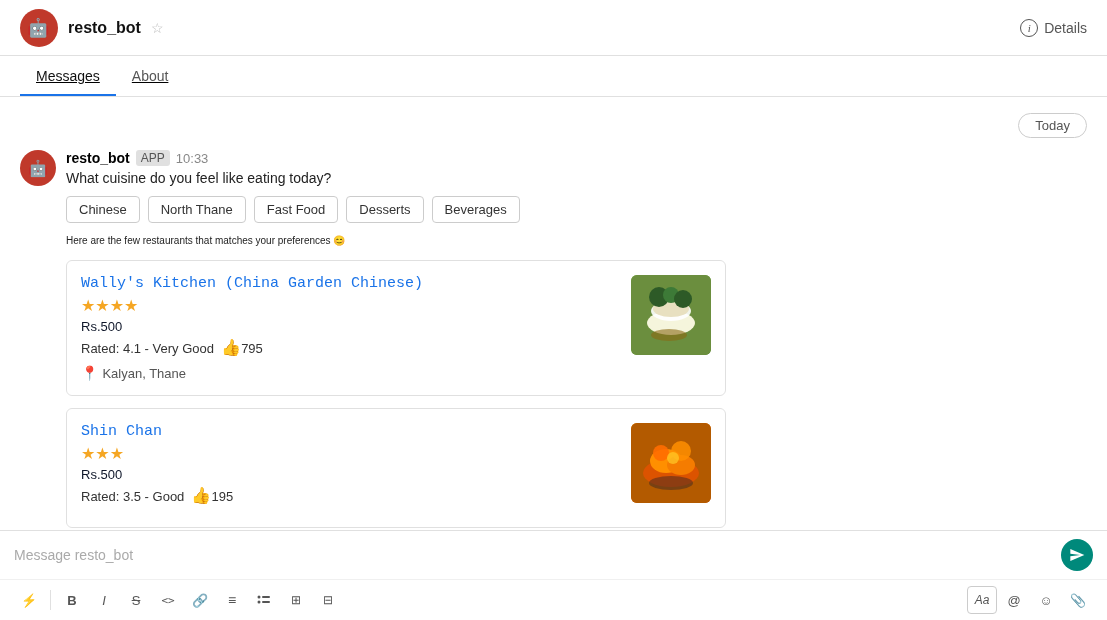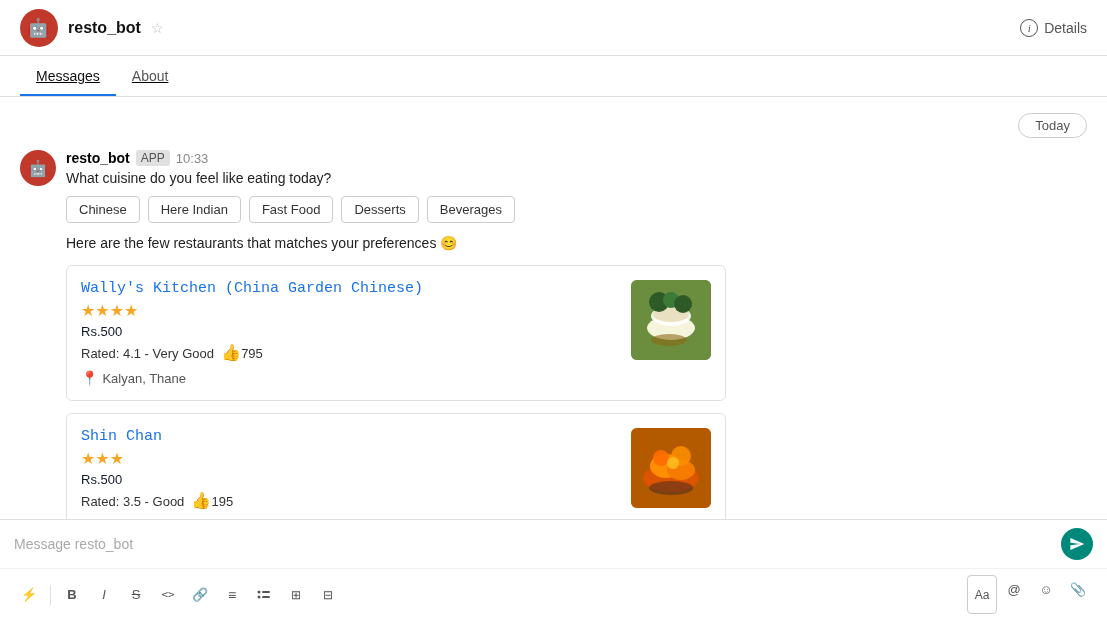--- a/index.html
+++ b/index.html
@@ -64,21 +64,21 @@
     .bot-msg-time { font-size: 13px; color: #888; }
     .bot-msg-text { font-size: 14px; color: #222; margin-bottom: 10px; }
 
     
     .cuisine-buttons { display: flex; gap: 8px; flex-wrap: wrap; margin-bottom: 12px; }
     .cuisine-btn {
       border: 1px solid #ccc; border-radius: 4px; padding: 5px 12px; font-size: 13px; color: #333; background: #fff; cursor: pointer;
     }
 
     
-    .matches-text { font-size: 14px; color: #222; margin-bottom: 14px; }
+    .matches-text { font-size: 10px; color: #222; margin-bottom: 14px; }
 
     
     .restaurant-card {
       border: 1px solid #e0e0e0; border-radius: 6px; padding: 14px 14px 14px 14px;
       margin-bottom: 12px; display: flex; justify-content: space-between; align-items: flex-start;
       max-width: 660px;
     }
     .card-info { flex: 1; }
     .card-name { color: #1a73e8; font-size: 15px; font-weight: 500; cursor: pointer; margin-bottom: 4px; font-family: Liberation Mono, monospace; }
     .card-stars { color: #f5a623; font-size: 16px; margin-bottom: 4px; }
@@ -116,22 +116,22 @@
     .toolbar-row {
       display: flex; align-items: center; padding: 6px 14px; gap: 2px; border-top: 1px solid #f0f0f0;
     }
     .toolbar-btn {
       width: 30px; height: 28px; border: none; background: none; cursor: pointer;
       display: flex; align-items: center; justify-content: center; border-radius: 4px; font-size: 13px; color: #555;
     }
     .toolbar-spacer { flex: 1; }
     .toolbar-right { display: flex; gap: 2px; }
     .toolbar-aa {
-      width: 30px; height: 39px; border: 1px solid #ccc; background: #fff; cursor: pointer;
-      display: flex; align-items: center; justify-content: center; border-radius: 4px; font-size: 12px; color: #555; font-weight: 500;
+      width: 30px; height: 28px; border: 1px solid #ccc; background: #fff; cursor: pointer;
+      display: flex; align-items: center; justify-content: center; border-radius: 4px; font-size: 12px; color: #555; font-weight: 500; font-style: italic;
     }
     .divider { width: 1px; height: 20px; background: #e0e0e0; margin: 0 4px; }
 
     
     .img-chinese { background: linear-gradient(135deg, #8BC34A 0%, #558B2F 100%); }
     .img-indian { background: linear-gradient(135deg, #FF8F00 0%, #E65100 100%); }
   </style>
 </head>
 <body>
 
@@ -167,21 +167,21 @@
     <div class="bot-msg-content">
       <div class="bot-msg-header">
         <span class="bot-msg-name">resto_bot</span>
         <span class="app-badge">APP</span>
         <span class="bot-msg-time">10:33</span>
       </div>
       <div class="bot-msg-text">What cuisine do you feel like eating today?</div>
 
       <div class="cuisine-buttons">
         <button class="cuisine-btn">Chinese</button>
-        <button class="cuisine-btn">Here Indian</button>
+        <button class="cuisine-btn">North Thane</button>
         <button class="cuisine-btn">Fast Food</button>
         <button class="cuisine-btn">Desserts</button>
         <button class="cuisine-btn">Beverages</button>
       </div>
 
       <div class="matches-text">Here are the few restaurants that matches your preferences 😊</div>
 
       <div class="restaurant-card">
         <div class="card-info">
           <div class="card-name">Wally's Kitchen (China Garden Chinese)</div>

